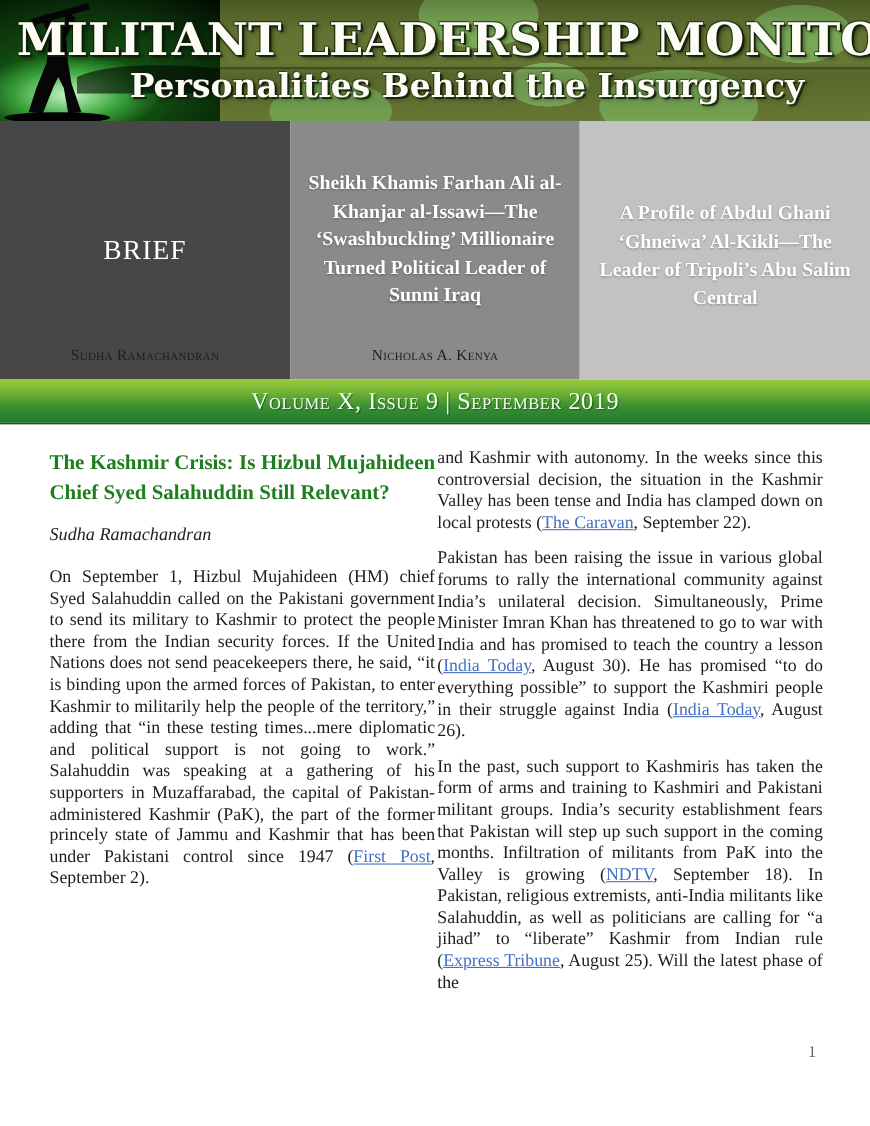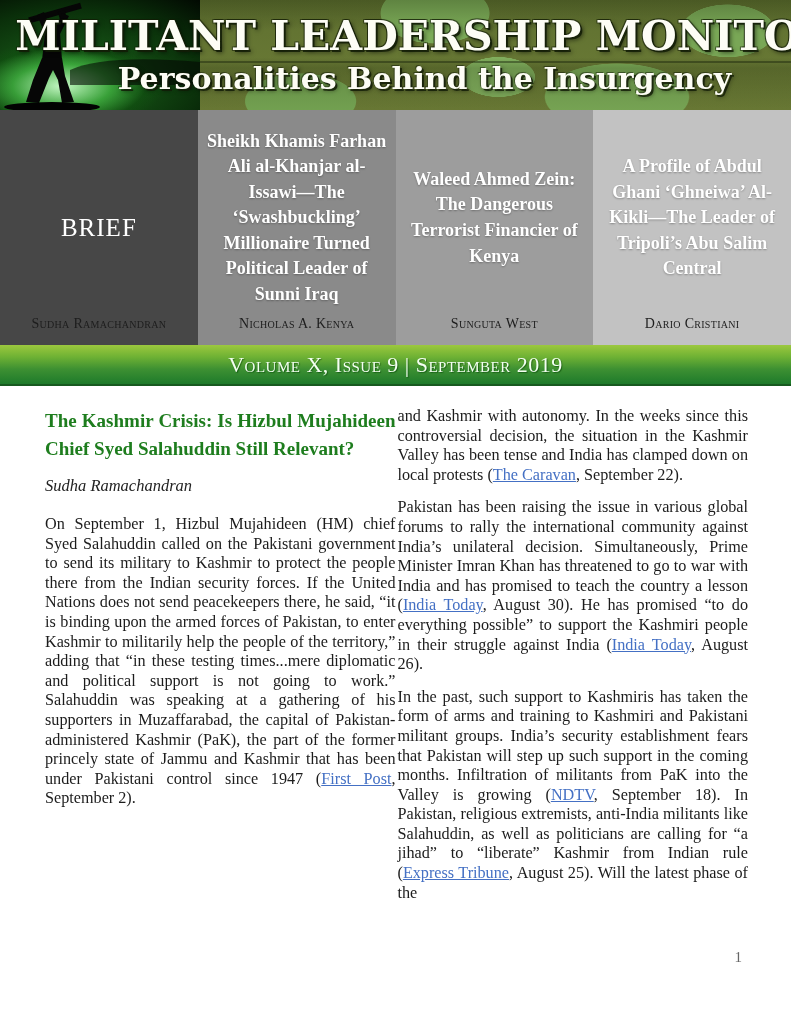--- a/index.html
+++ b/index.html
@@ -126,31 +126,24 @@
         <div class="toc-title">BRIEF</div>
       </div>
       <div class="toc-author">Sudha Ramachandran</div>
     </div>
     <div class="toc-box toc-box-2">
       <div class="toc-title-wrap">
         <div class="toc-title">Sheikh Khamis Farhan Ali al-Khanjar al-Issawi—The ‘Swashbuckling’ Millionaire Turned Political Leader of Sunni Iraq</div>
       </div>
       <div class="toc-author">Nicholas A. Kenya</div>
     </div>
-    <div class="toc-box toc-box-3">
-      <div class="toc-title-wrap">
-        <div class="toc-title">Waleed Ahmed Zein: The Dangerous Terrorist Financier of Kenya</div>
-      </div>
-      <div class="toc-author">Sunguta West</div>
-    </div>
     <div class="toc-box toc-box-5">
       <div class="toc-title-wrap">
         <div class="toc-title">A Profile of Abdul Ghani ‘Ghneiwa’ Al-Kikli—The Leader of Tripoli’s Abu Salim Central</div>
       </div>
-      <div class="toc-author">Dario Cristiani</div>
     </div>
   </nav>
 
   <div class="issue-banner">
     <span class="banner-text">Volume X, Issue 9 | September 2019</span>
   </div>
 
   <main class="content">
     <div class="col col-left">
       <h1 class="article-title">The Kashmir Crisis: Is Hizbul Mujahideen Chief Syed Salahuddin Still Relevant?</h1>

